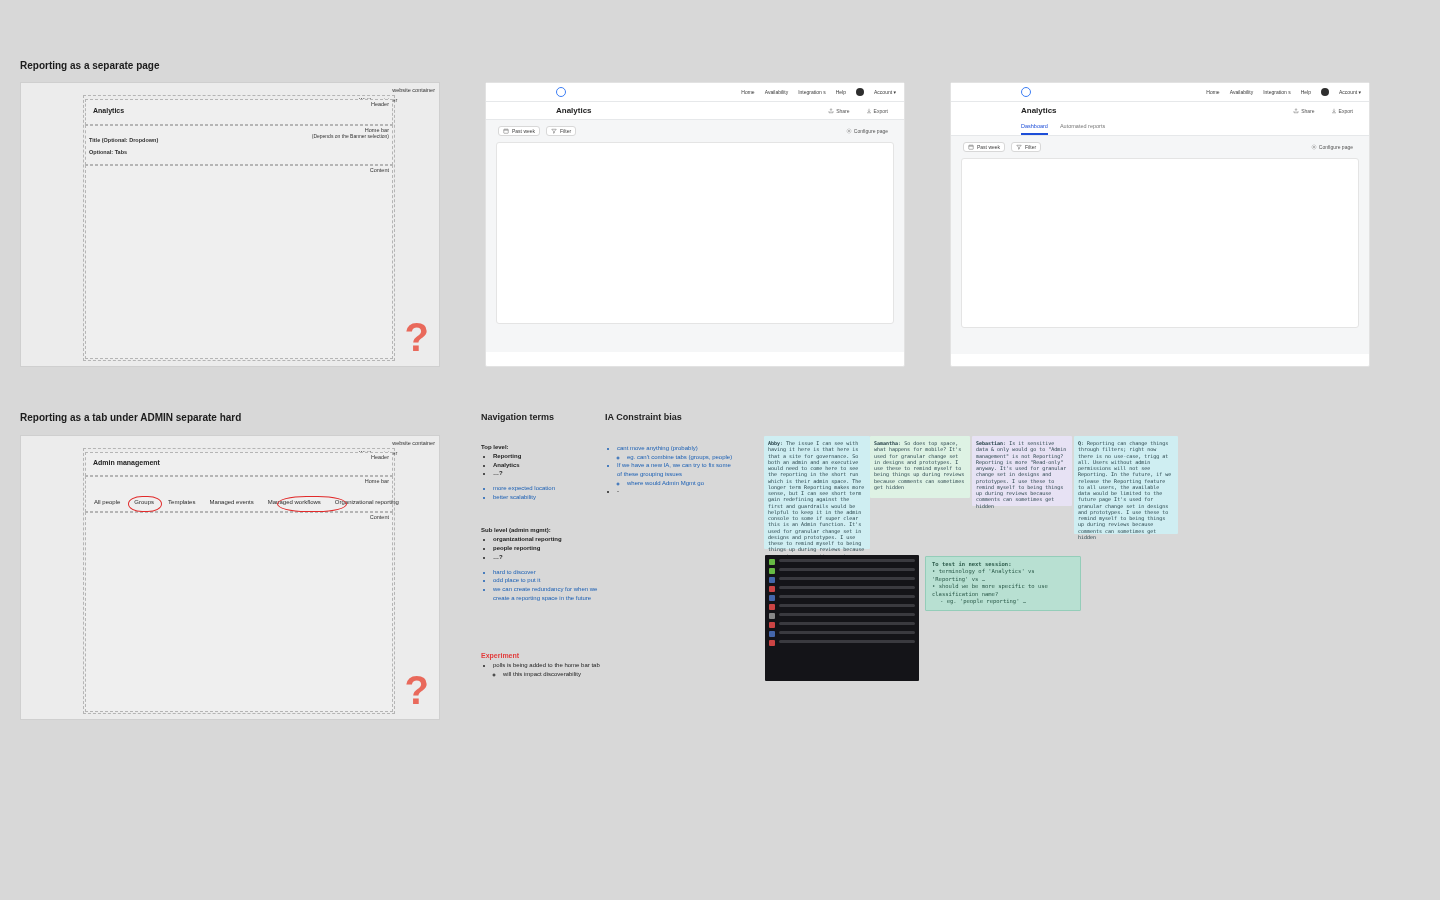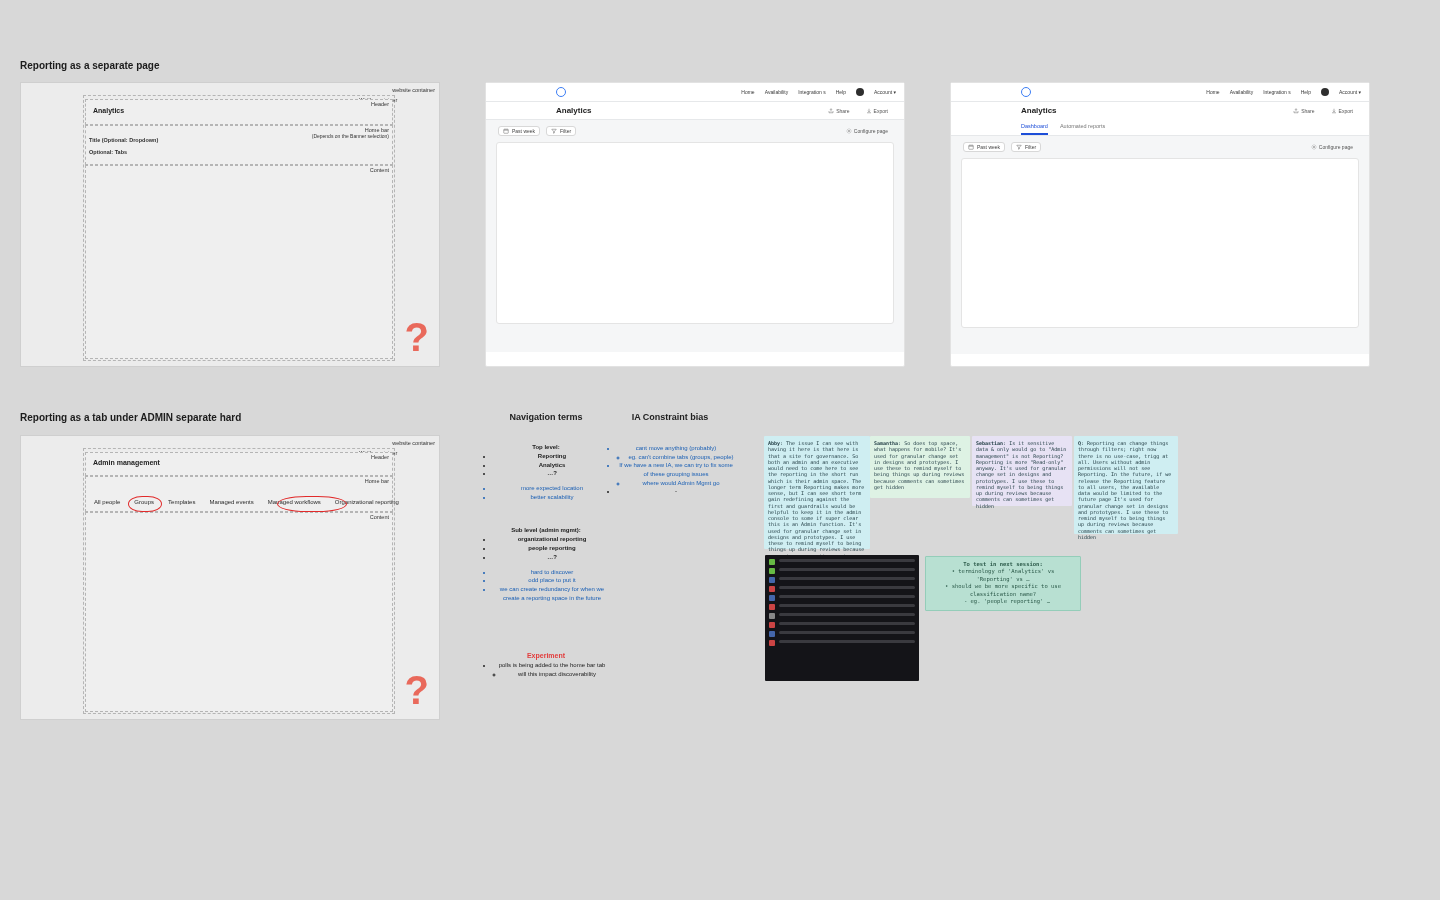--- a/index.html
+++ b/index.html
@@ -13,21 +13,21 @@
     --blue-link:#1a5fb4;
     --red:#e34c4c;
     --cyan:#cfeef2;
     --mint:#def2e4;
     --lav:#e7e2f4;
     --black:#161616;
     --note:#b8e0d2;
   }
   html,body{margin:0;padding:0;background:var(--bg);font-family:Helvetica,Arial,sans-serif;color:#222;}
   .canvas{position:relative;width:1440px;height:900px;overflow:hidden;}
-  .p{position:absolute;text-align:center;}
+  .p{position:absolute;}
   
   .h-sec{font-size:10px;font-weight:700;color:#1c1c1c;}
   
   .wire{background:#ececec;border:1px solid #cfcfcf;}
   .dashbox{border:1px dashed #b5b5b5;background:#efefef;}
   .wire-label{font-size:5.5px;color:#333;white-space:nowrap;}
   .wire-title{font-size:7px;font-weight:700;color:#222;}
   
   .screen{background:#fff;border:1px solid #e2e2e2;border-radius:2px;box-shadow:0 0 0 rgba(0,0,0,0);}
   .topbar{height:18px;background:#fff;border-bottom:1px solid var(--bar-line);display:flex;align-items:center;padding:0 8px;}

